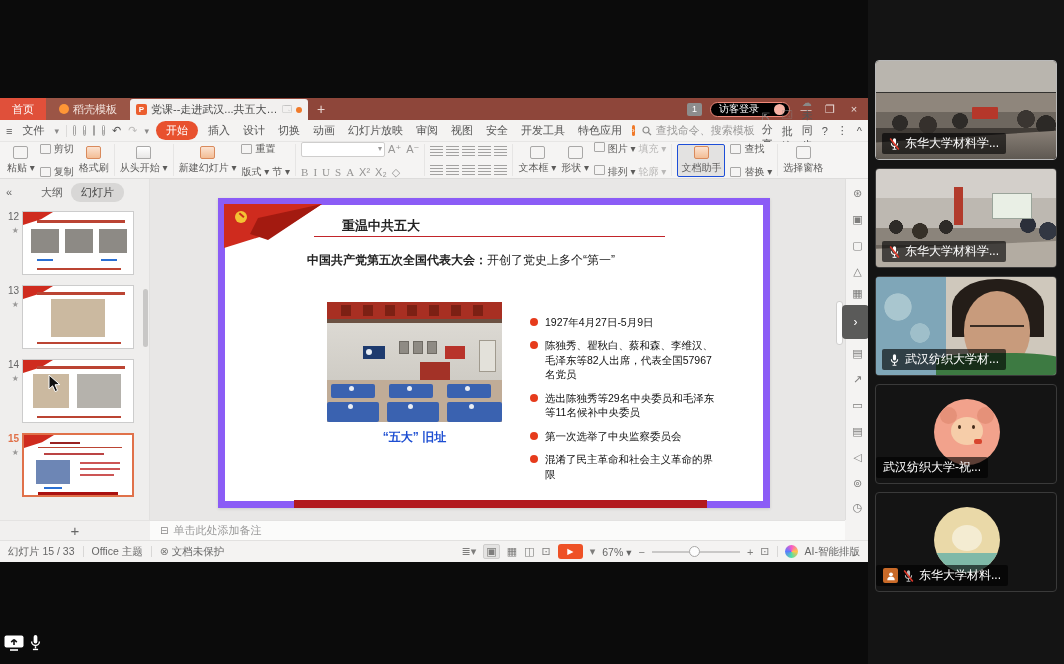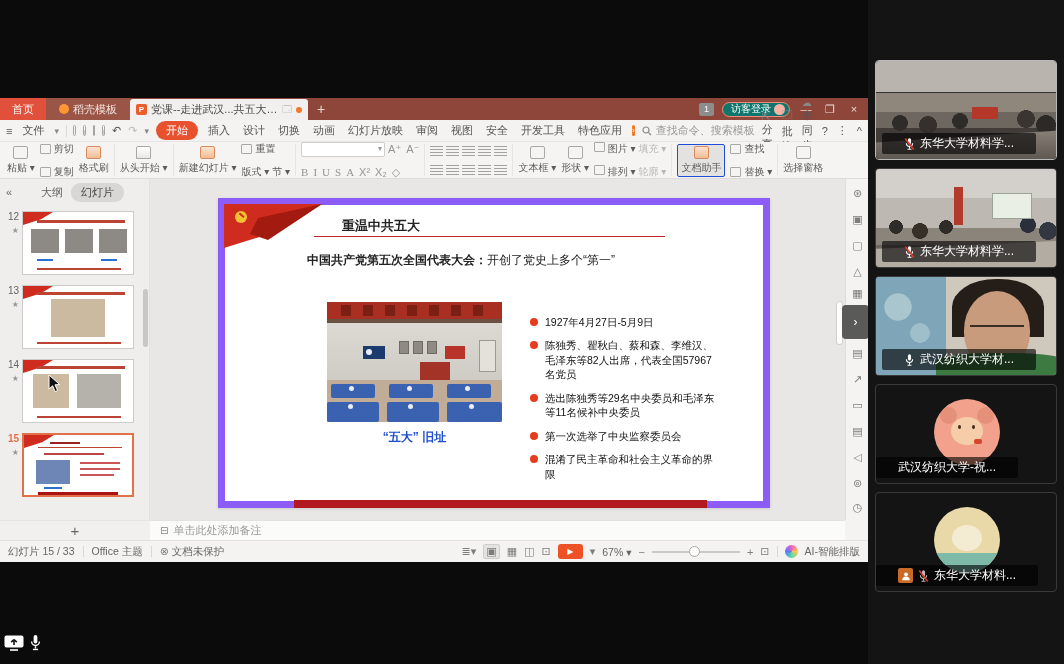--- a/index.html
+++ b/index.html
@@ -16,21 +16,21 @@
   .tab-docer { width:84px; background:#9b5546; color:#f3e4df; font-size:11px; display:flex; align-items:center; justify-content:center; gap:4px; }
   .docer-ic { width:10px; height:10px; border-radius:50%; background:#ff9636; display:inline-block; }
   .tab-doc { width:178px; background:#f2f0ef; color:#4a4a4a; font-size:11px; display:flex; align-items:center; gap:4px; padding:0 6px; border-radius:3px 3px 0 0; margin-top:1px; }
   .wpp-ic { width:11px; height:11px; background:#eb5d2d; border-radius:2px; color:#fff; font-size:8px; font-weight:bold; display:flex; align-items:center; justify-content:center; flex:0 0 auto; }
   .tab-doc .t { white-space:nowrap; overflow:hidden; text-overflow:ellipsis; }
   .mon-ic { color:#9a9a9a; font-size:9px; }
   .dirty-dot { width:6px; height:6px; border-radius:50%; background:#f07a2a; flex:0 0 auto; }
   .tab-plus { width:26px; color:#e9d7d2; font-size:14px; display:flex; align-items:center; justify-content:center; }
   .tabbar-right { margin-left:auto; display:flex; align-items:center; gap:8px; padding-right:6px; }
   .badge1 { min-width:15px; height:13px; background:#8d8d8d; color:#fff; font-size:9px; display:flex; align-items:center; justify-content:center; border-radius:2px; padding:0 2px; }
-  .login-pill { height:15px; background:#0f766e; border:1px solid #f0897a; color:#fff; font-size:10px; border-radius:8px; display:flex; align-items:center; gap:3px; padding:0 4px 0 8px; }
+  .login-pill { height:15px; background:#000000; border:1px solid #f0897a; color:#fff; font-size:10px; border-radius:8px; display:flex; align-items:center; gap:15px; padding:0 4px 0 8px; }
   .login-av { width:11px; height:11px; border-radius:50%; background:#f6b3a6; }
   .winbtn { color:#e7d8d4; font-size:11px; width:16px; text-align:center; }
 
   
   .menubar { position:absolute; left:0; top:22px; width:868px; height:22px; background:#f4f3f2; display:flex; align-items:center; font-size:11px; color:#555; padding:0 6px; gap:7px; border-bottom:1px solid #e7e6e5; }
   .mb-sep { width:1px; height:12px; background:#dcdbda; }
   .mi { padding:2px 3px; white-space:nowrap; }
   .mi-start { background:#e8512e; color:#fff; border-radius:10px; padding:2px 10px; }
   .qicon { width:12px; height:11px; border:1px solid #a5a4a3; border-radius:2px; display:inline-block; }
   .qicon.b2 { background:linear-gradient(#fff 40%,#cfcecd 40%); }
@@ -130,21 +130,21 @@
   .playbtn { width:25px; height:15px; background:#ee5126; border-radius:3px; color:#fff; font-size:8px; display:flex; align-items:center; justify-content:center; }
   .slider { position:relative; width:88px; height:2px; background:#c9c8c7; }
   .slider .tick { position:absolute; left:50%; top:-2px; width:1px; height:6px; background:#b8b7b6; }
   .slider .knob { position:absolute; left:42%; top:-5px; width:11px; height:11px; background:#fdfdfd; border:1px solid #a9a8a7; border-radius:50%; }
   .ai-dot { width:13px; height:13px; border-radius:50%; background:conic-gradient(#f659c8,#ffc34d,#53e0a6,#5a7bff,#f659c8); }
 
   
   .strip { position:absolute; left:868px; top:0; width:196px; height:664px; background:#141414; }
   .tile { position:absolute; left:7px; width:182px; height:100px; border-radius:4px; overflow:hidden; border:1px solid #3a3a3a; background:#171717; }
   .tile.active { border-color:#b9b9b9; }
-  .plabel { position:absolute; left:6px; bottom:5px; max-width:168px; background:rgba(0,0,0,.62); border-radius:2px; padding:2px 22px; display:flex; align-items:center; gap:5px; color:#fff; font-size:12px; white-space:nowrap; overflow:hidden; }
+  .plabel { position:absolute; left:6px; bottom:5px; max-width:168px; background:rgba(0,0,0,.62); border-radius:2px; padding:2px 7px; display:flex; align-items:center; gap:5px; color:#fff; font-size:12px; white-space:nowrap; overflow:hidden; }
   .plabel.flush { left:0; bottom:5px; }
   .scene { position:absolute; inset:0; }
   .s1 { background:
     radial-gradient(circle 8px at 24px 62px,#2e2b28 97%,transparent),
     radial-gradient(circle 9px at 52px 64px,#35302c 97%,transparent),
     radial-gradient(circle 8px at 84px 60px,#2e2b28 97%,transparent),
     radial-gradient(circle 9px at 150px 58px,#3a3531 97%,transparent),
     radial-gradient(circle 10px at 170px 64px,#2c2926 97%,transparent),
     linear-gradient(180deg,#b9b5ae 0 32%,#98908637 32% 33%,#8f867c 33% 52%,#6e675f 52% 68%,#413c37 68% 100%);
   }

